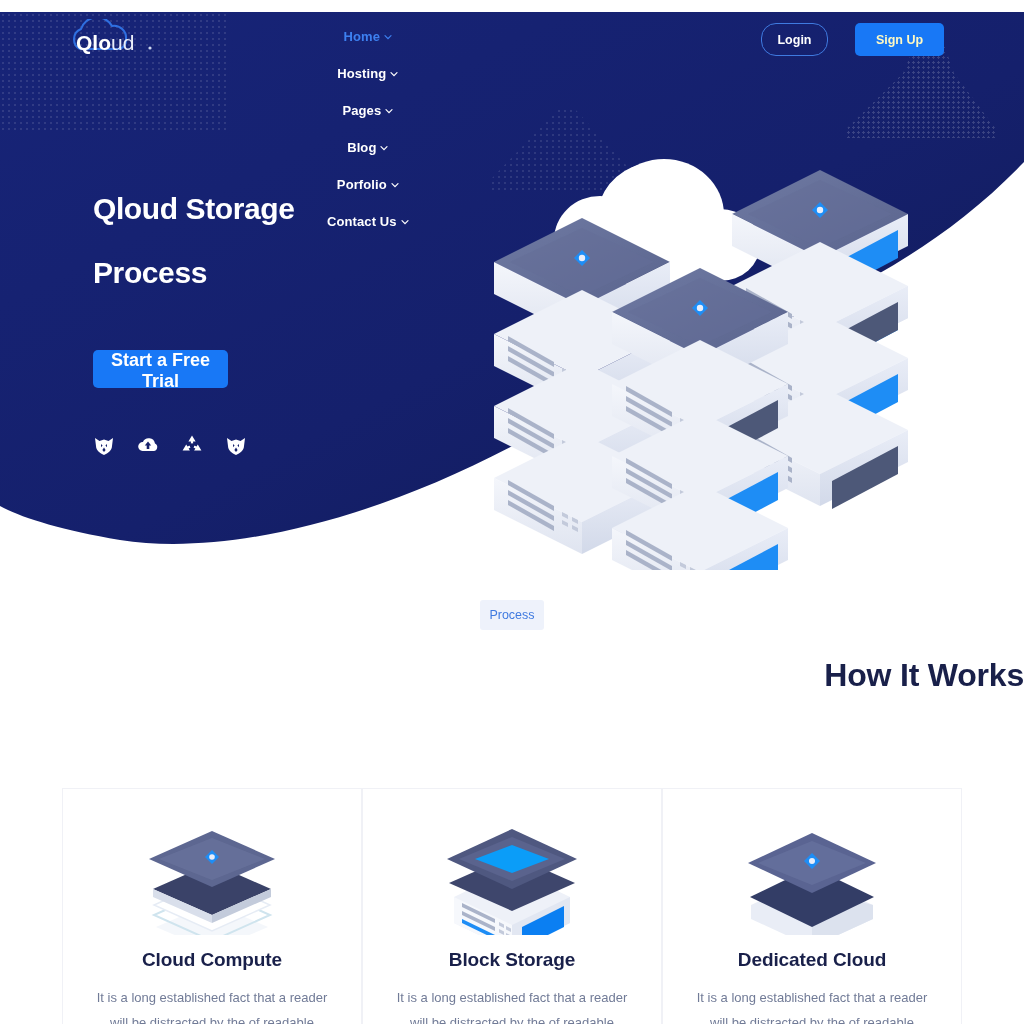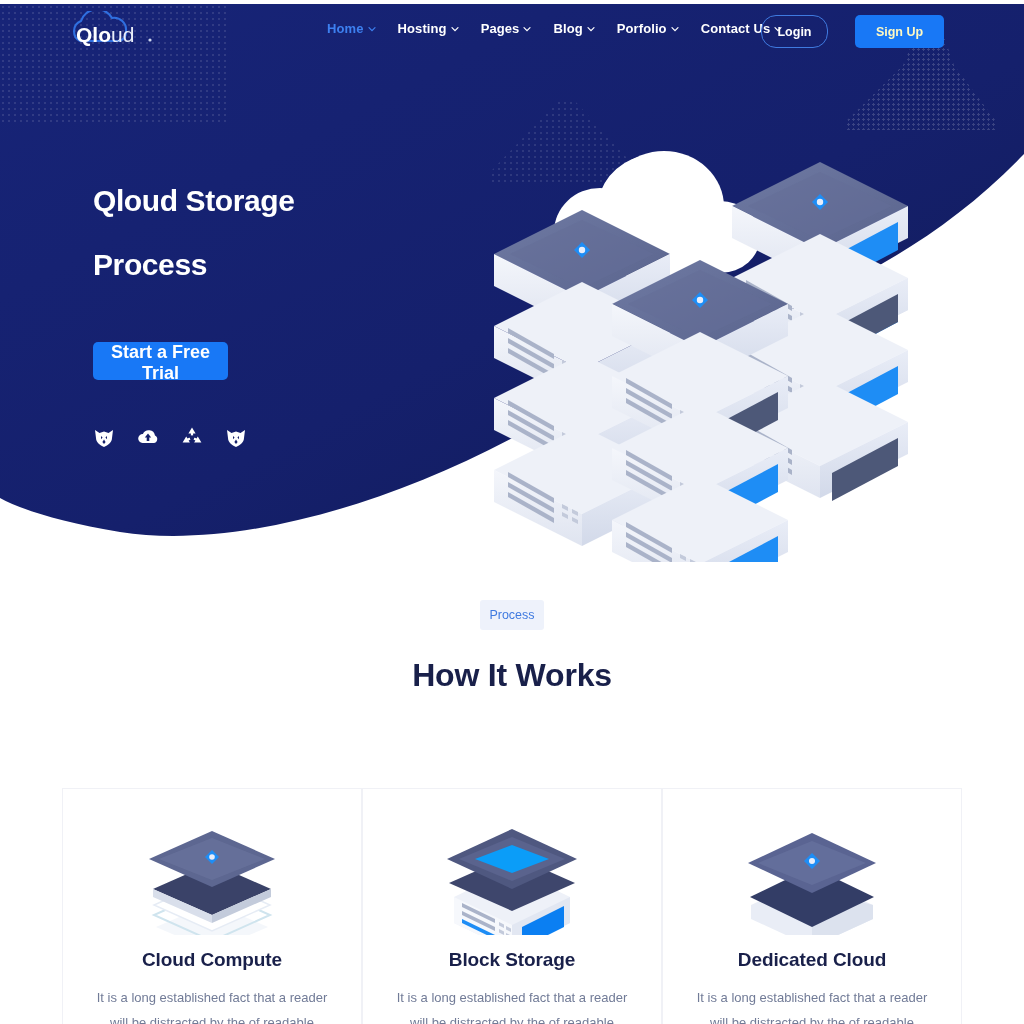--- a/index.html
+++ b/index.html
@@ -6,21 +6,21 @@
   html,body { width:1024px; height:1024px; }
   body {
     font-family:"Liberation Sans", sans-serif;
     background:#ffffff;
     overflow:hidden;
     position:relative;
   }
 
   
   .hero {
-    position:absolute; left:0; top:4px; width:1024px; height:580px;
+    position:absolute; left:0; top:12px; width:1024px; height:580px;
     overflow:hidden;
   }
   .hero-bg { position:absolute; left:0; top:0; width:1024px; height:580px; }
   .dots-tl {
     position:absolute; left:0; top:0; width:230px; height:120px;
     background-image:radial-gradient(circle, rgba(255,255,255,.13) 1px, transparent 1.2px);
     background-size:6px 6px;
     opacity:.85; pointer-events:none;
   }
   .dots-tr {
@@ -41,21 +41,21 @@
   
   .navbar {
     position:absolute; left:0; top:0; width:1024px; height:56px;
     display:flex; align-items:center; z-index:30;
   }
   .logo { position:absolute; left:66px; top:7px; width:96px; height:42px; }
   .logo svg { display:block; }
 
   .nav-links {
     position:absolute; left:327px; top:17px;
-    display:flex; align-items:center; gap:22px;
+    display:flex; align-items:center; gap:22px;flex-direction:column;
   }
   .nav-item {
     display:flex; align-items:center; gap:4px;
     font-size:13px; color:#ffffff; font-weight:bold;
     letter-spacing:.1px; cursor:pointer; white-space:nowrap;
   }
   .nav-item.active { color:#3d80f0; }
   .caret { width:8px; height:8px; display:inline-block; }
   .caret svg { display:block; }
 
@@ -97,21 +97,21 @@
   .hero-art { position:absolute; left:492px; top:88px; width:532px; height:470px; z-index:10; }
 
   
   .process { position:absolute; left:0; top:600px; width:1024px; }
   .badge-wrap { display:flex; justify-content:center; }
   .badge {
     background:#eef2fb; color:#3f7ae0;
     font-size:12.5px; padding:8px 9px; border-radius:3px;
   }
   .section-title {
-    margin-top:27px; text-align:center;
+    margin-top:27px; text-align:right;
     font-size:32px; font-weight:bold; color:#19204a; letter-spacing:-.2px;
   }
 
   .cards {
     position:absolute; left:0; top:188px; width:1024px;
     display:flex; justify-content:center; gap:0;
   }
   .card {
     width:300px; min-height:250px;
     border:1px solid #f0f1f6;

